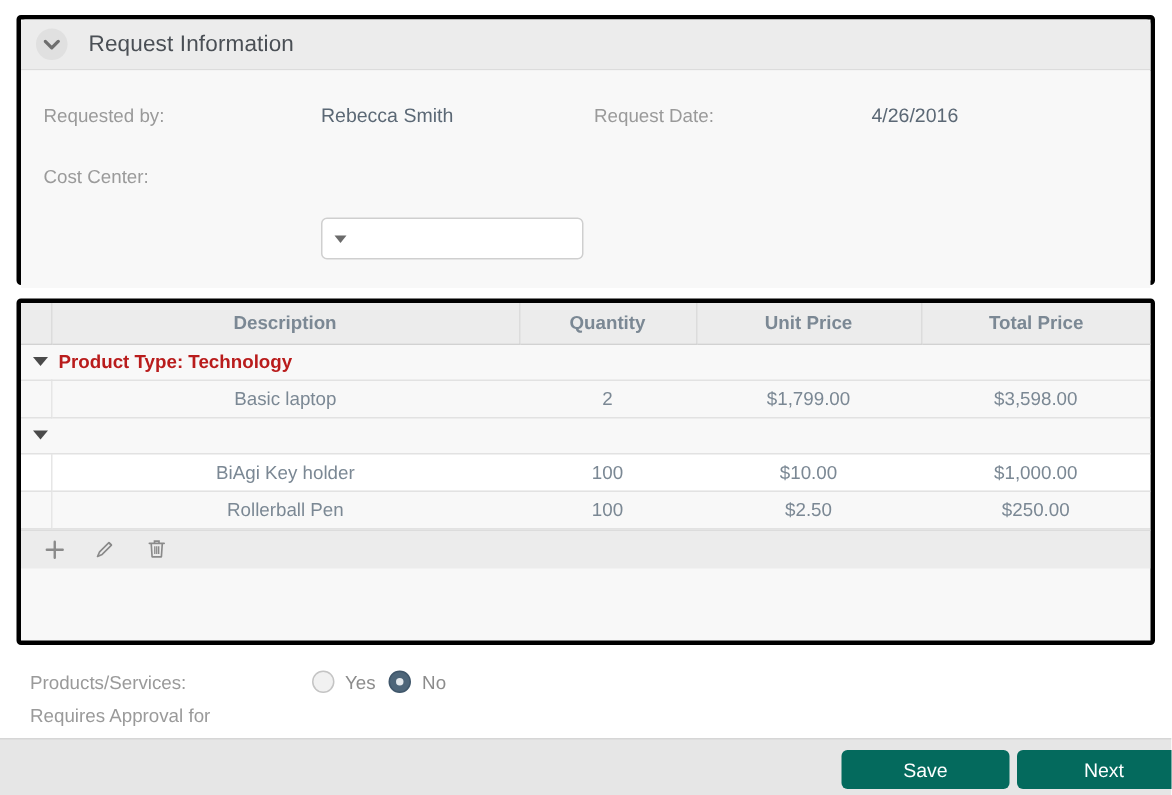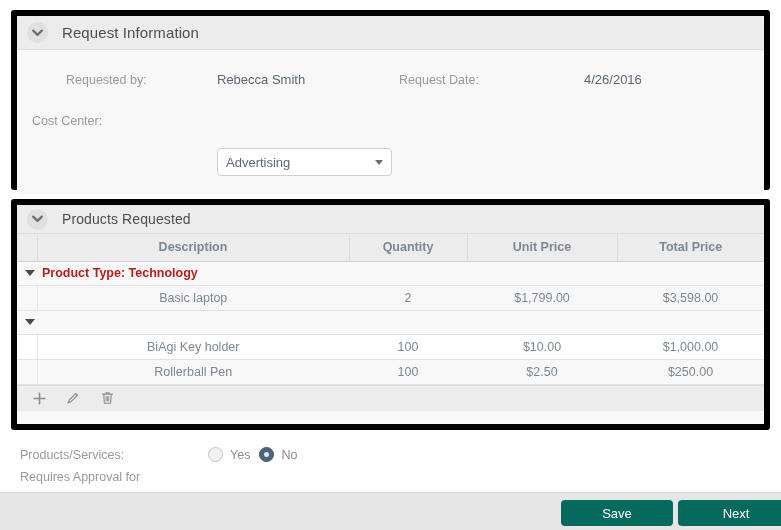--- a/index.html
+++ b/index.html
@@ -11,21 +11,21 @@
     overflow: hidden;
   }
   .page {
     position: relative;
     width: 781px; height: 530px;
     background: #ffffff;
   }
 
   
   .panel {
-    border: 6px solid #000000;
+    border: 3px solid #000000;
     background: #f8f8f8;
     border-radius: 3px;
   }
   .panel-header {
     background: #ececec;
     border-bottom: 1px solid #dcdcdc;
     height: 34px;
     display: flex;
     align-items: center;
     padding-left: 10px;
@@ -63,21 +63,21 @@
   .fld-label {
     position: absolute;
     font-size: 12.5px;
     color: #9a9a9a;
   }
   .fld-value {
     position: absolute;
     font-size: 13px;
     color: #5b6875;
   }
-  #lbl-requested-by { left: 15px;  top: 23px; margin-left: 34px; }
+  #lbl-requested-by { left: 15px;  top: 23px; }
   #val-requested-by { left: 200px; top: 22px; }
   #lbl-request-date { left: 382px; top: 23px; }
   #val-request-date { left: 567px; top: 22px; }
   #lbl-cost-center  { left: 15px;  top: 64px; }
   #lbl-justify      { left: 15px;  top: 105px; }
 
   .select-box {
     position: absolute;
     left: 200px; top: 98px;
     width: 175px; height: 28px;
@@ -285,37 +285,28 @@
     <div class="ri-body">
 
       <div class="fld-label" id="lbl-requested-by">Requested by:</div>
       <div class="fld-value" id="val-requested-by">Rebecca Smith</div>
 
       <div class="fld-label" id="lbl-request-date">Request Date:</div>
       <div class="fld-value" id="val-request-date">4/26/2016</div>
 
       <div class="fld-label" id="lbl-cost-center">Cost Center:</div>
       <div class="select-box">
-        <span class="sel-text">Advertising</span>
         <span class="caret"></span>
       </div>
 
 
     </div>
   </div>
 
   <div class="panel" id="products">
-    <div class="panel-header">
-      <div class="collapse-btn">
-        <svg width="11" height="8" viewBox="0 0 11 8" aria-hidden="true">
-          <path d="M1.2 1.6 L5.5 5.9 L9.8 1.6" stroke="#6f6f6f" stroke-width="2.2" fill="none" stroke-linecap="round" stroke-linejoin="round"></path>
-        </svg>
-      </div>
-      <div class="panel-title">Products Requested</div>
-    </div>
 
     <table class="grid">
       <thead>
         <tr>
           <th class="col-pick"></th>
           <th style="width:312px">Description</th>
           <th style="width:118px">Quantity</th>
           <th style="width:150px">Unit Price</th>
           <th style="border-right:none">Total Price</th>
         </tr>

